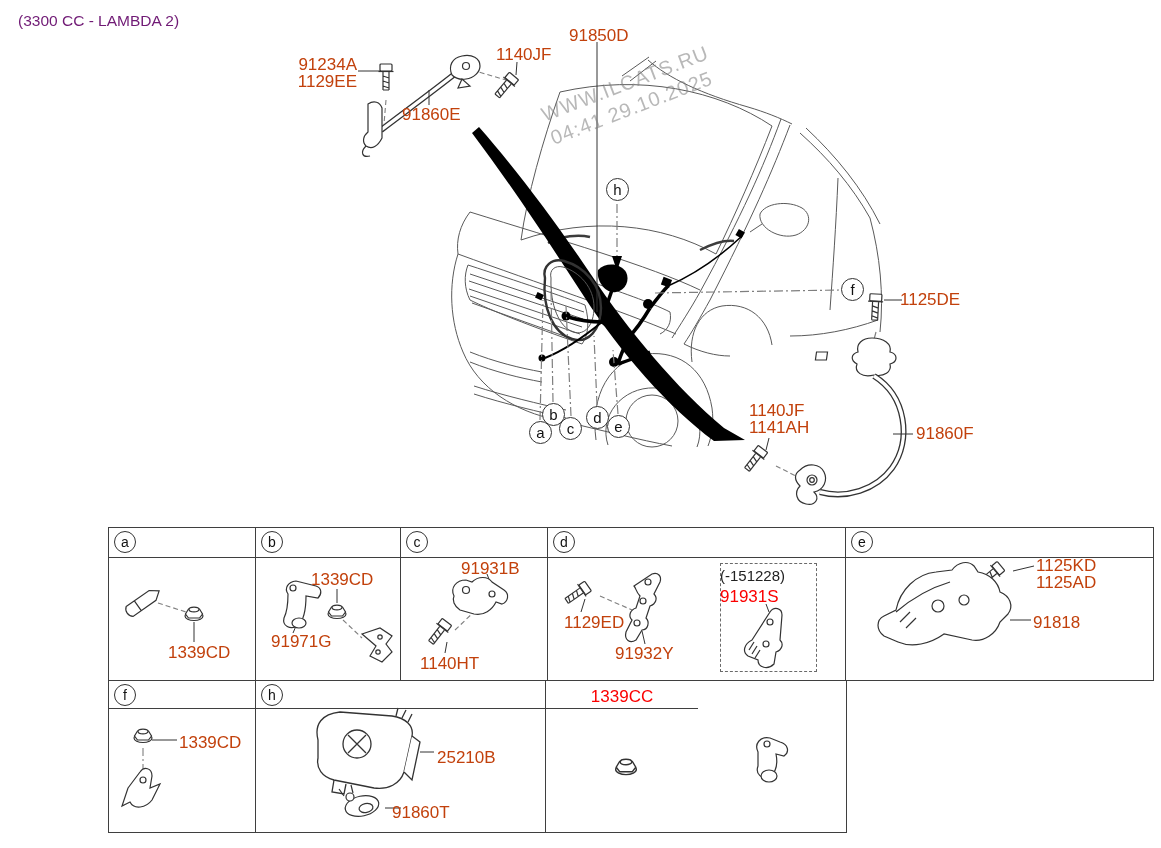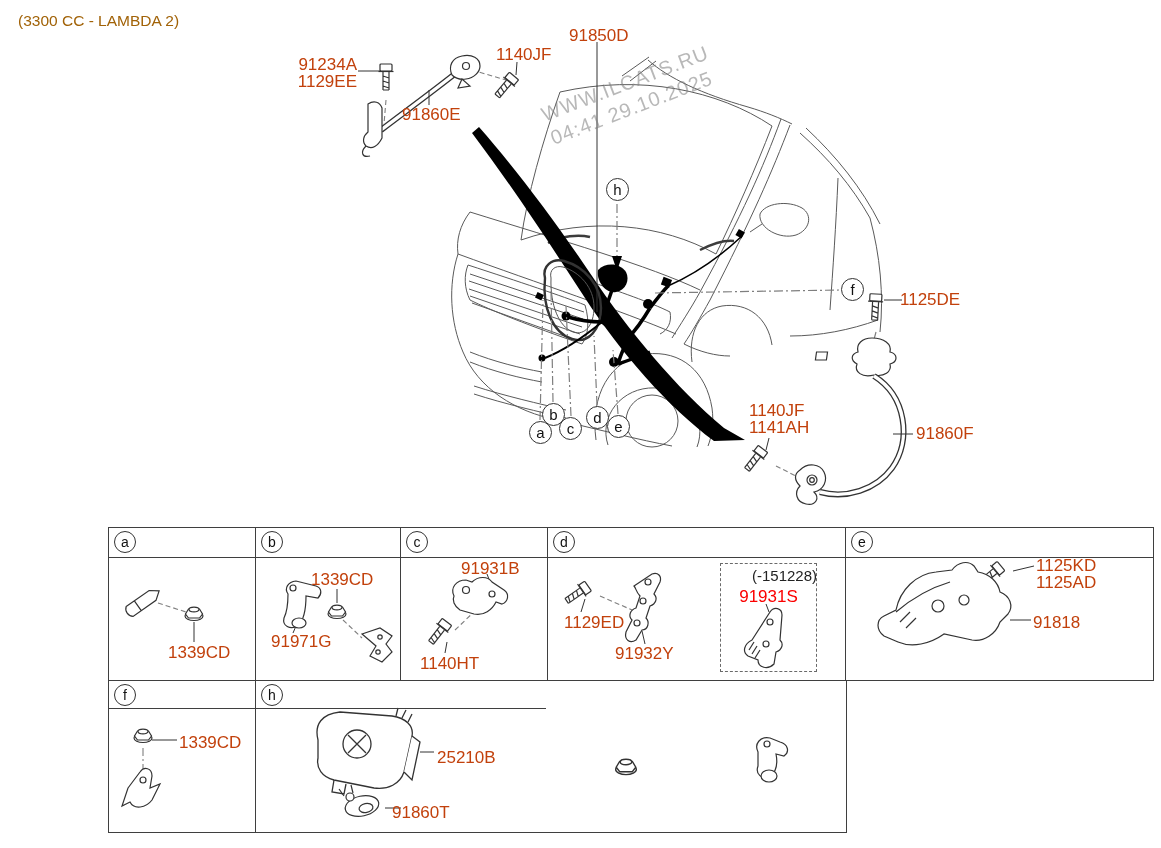--- a/index.html
+++ b/index.html
@@ -7,21 +7,21 @@
     width:1161px;height:848px;position:relative;background:#ffffff;
     font-family:"Liberation Sans",sans-serif;overflow:hidden;color:#1a1a1a;
   }
   #art{position:absolute;left:0;top:0;z-index:1;}
   .plabel{
     position:absolute;z-index:5;color:#c2410c;
     font:17px/17px "Liberation Sans",sans-serif;white-space:pre;
   }
   .plabel.right{text-align:right;}
   .ptitle{
-    position:absolute;left:18px;top:12px;z-index:5;color:#a16207;
+    position:absolute;left:18px;top:12px;z-index:5;color:#701a75;
     font:15.5px/18px "Liberation Sans",sans-serif;
   }
   .watermark{
     position:absolute;left:538px;top:104px;width:230px;z-index:4;
     color:rgba(125,125,125,0.55);font:20px/25px "Liberation Sans",sans-serif;
     transform:rotate(-21deg);transform-origin:left top;letter-spacing:1px;
     pointer-events:none;
   }
   .callout{
     position:absolute;z-index:6;width:23px;height:23px;border:1.4px solid #333;
@@ -40,25 +40,25 @@
   .hcallout{
     width:22px;height:22px;border:1.3px solid #333;border-radius:50%;background:#fff;
     display:flex;align-items:center;justify-content:center;
     font:14px "Liberation Sans",sans-serif;color:#111;box-sizing:border-box;
   }
   .dashedbox{
     position:absolute;left:720px;top:563px;width:97px;height:109px;z-index:4;
     border:1.5px dashed #6a6a6a;box-sizing:border-box;
   }
   .dnote{
-    position:absolute;left:720px;top:567px;width:97px;z-index:5;text-align:right;
+    position:absolute;left:720px;top:567px;width:97px;z-index:5;text-align:left;
     color:#222;font:15px "Liberation Sans",sans-serif;
   }
   .dpart{
-    position:absolute;left:720px;top:587px;width:97px;z-index:5;text-align:center;
+    position:absolute;left:720px;top:587px;width:97px;z-index:5;text-align:left;
     color:#fb0000;font:17px "Liberation Sans",sans-serif;
   }
 </style>
 </head>
 <body>
 
 <svg id="art" width="1161" height="848" viewBox="0 0 1161 848">
   <defs>
     <g id="bolt" stroke="#333" fill="#fff" stroke-width="1.2">
       <rect x="-6" y="0" width="12" height="7" rx="1"></rect>
@@ -347,20 +347,23 @@
   <div class="tcell" style="width:147px">
     <div class="thead">
       <div class="hcallout">f</div>
     </div>
   </div>
   <div class="tcell" style="width:290px">
     <div class="thead">
       <div class="hcallout">h</div>
     </div>
   </div>
+  <div class="tcell" style="width:152px">
+    <div class="thead redhead">1339CC</div>
+  </div>
 </div>
 
 <div class="dashedbox"></div>
 <div class="dnote">(-151228)</div>
 <div class="dpart">91931S</div>
 
 <div class="plabel" style="left:168px;top:644px">1339CD</div>
 <div class="plabel" style="left:311px;top:571px">1339CD</div>
 <div class="plabel" style="left:271px;top:633px">91971G</div>
 <div class="plabel" style="left:461px;top:560px">91931B</div>

